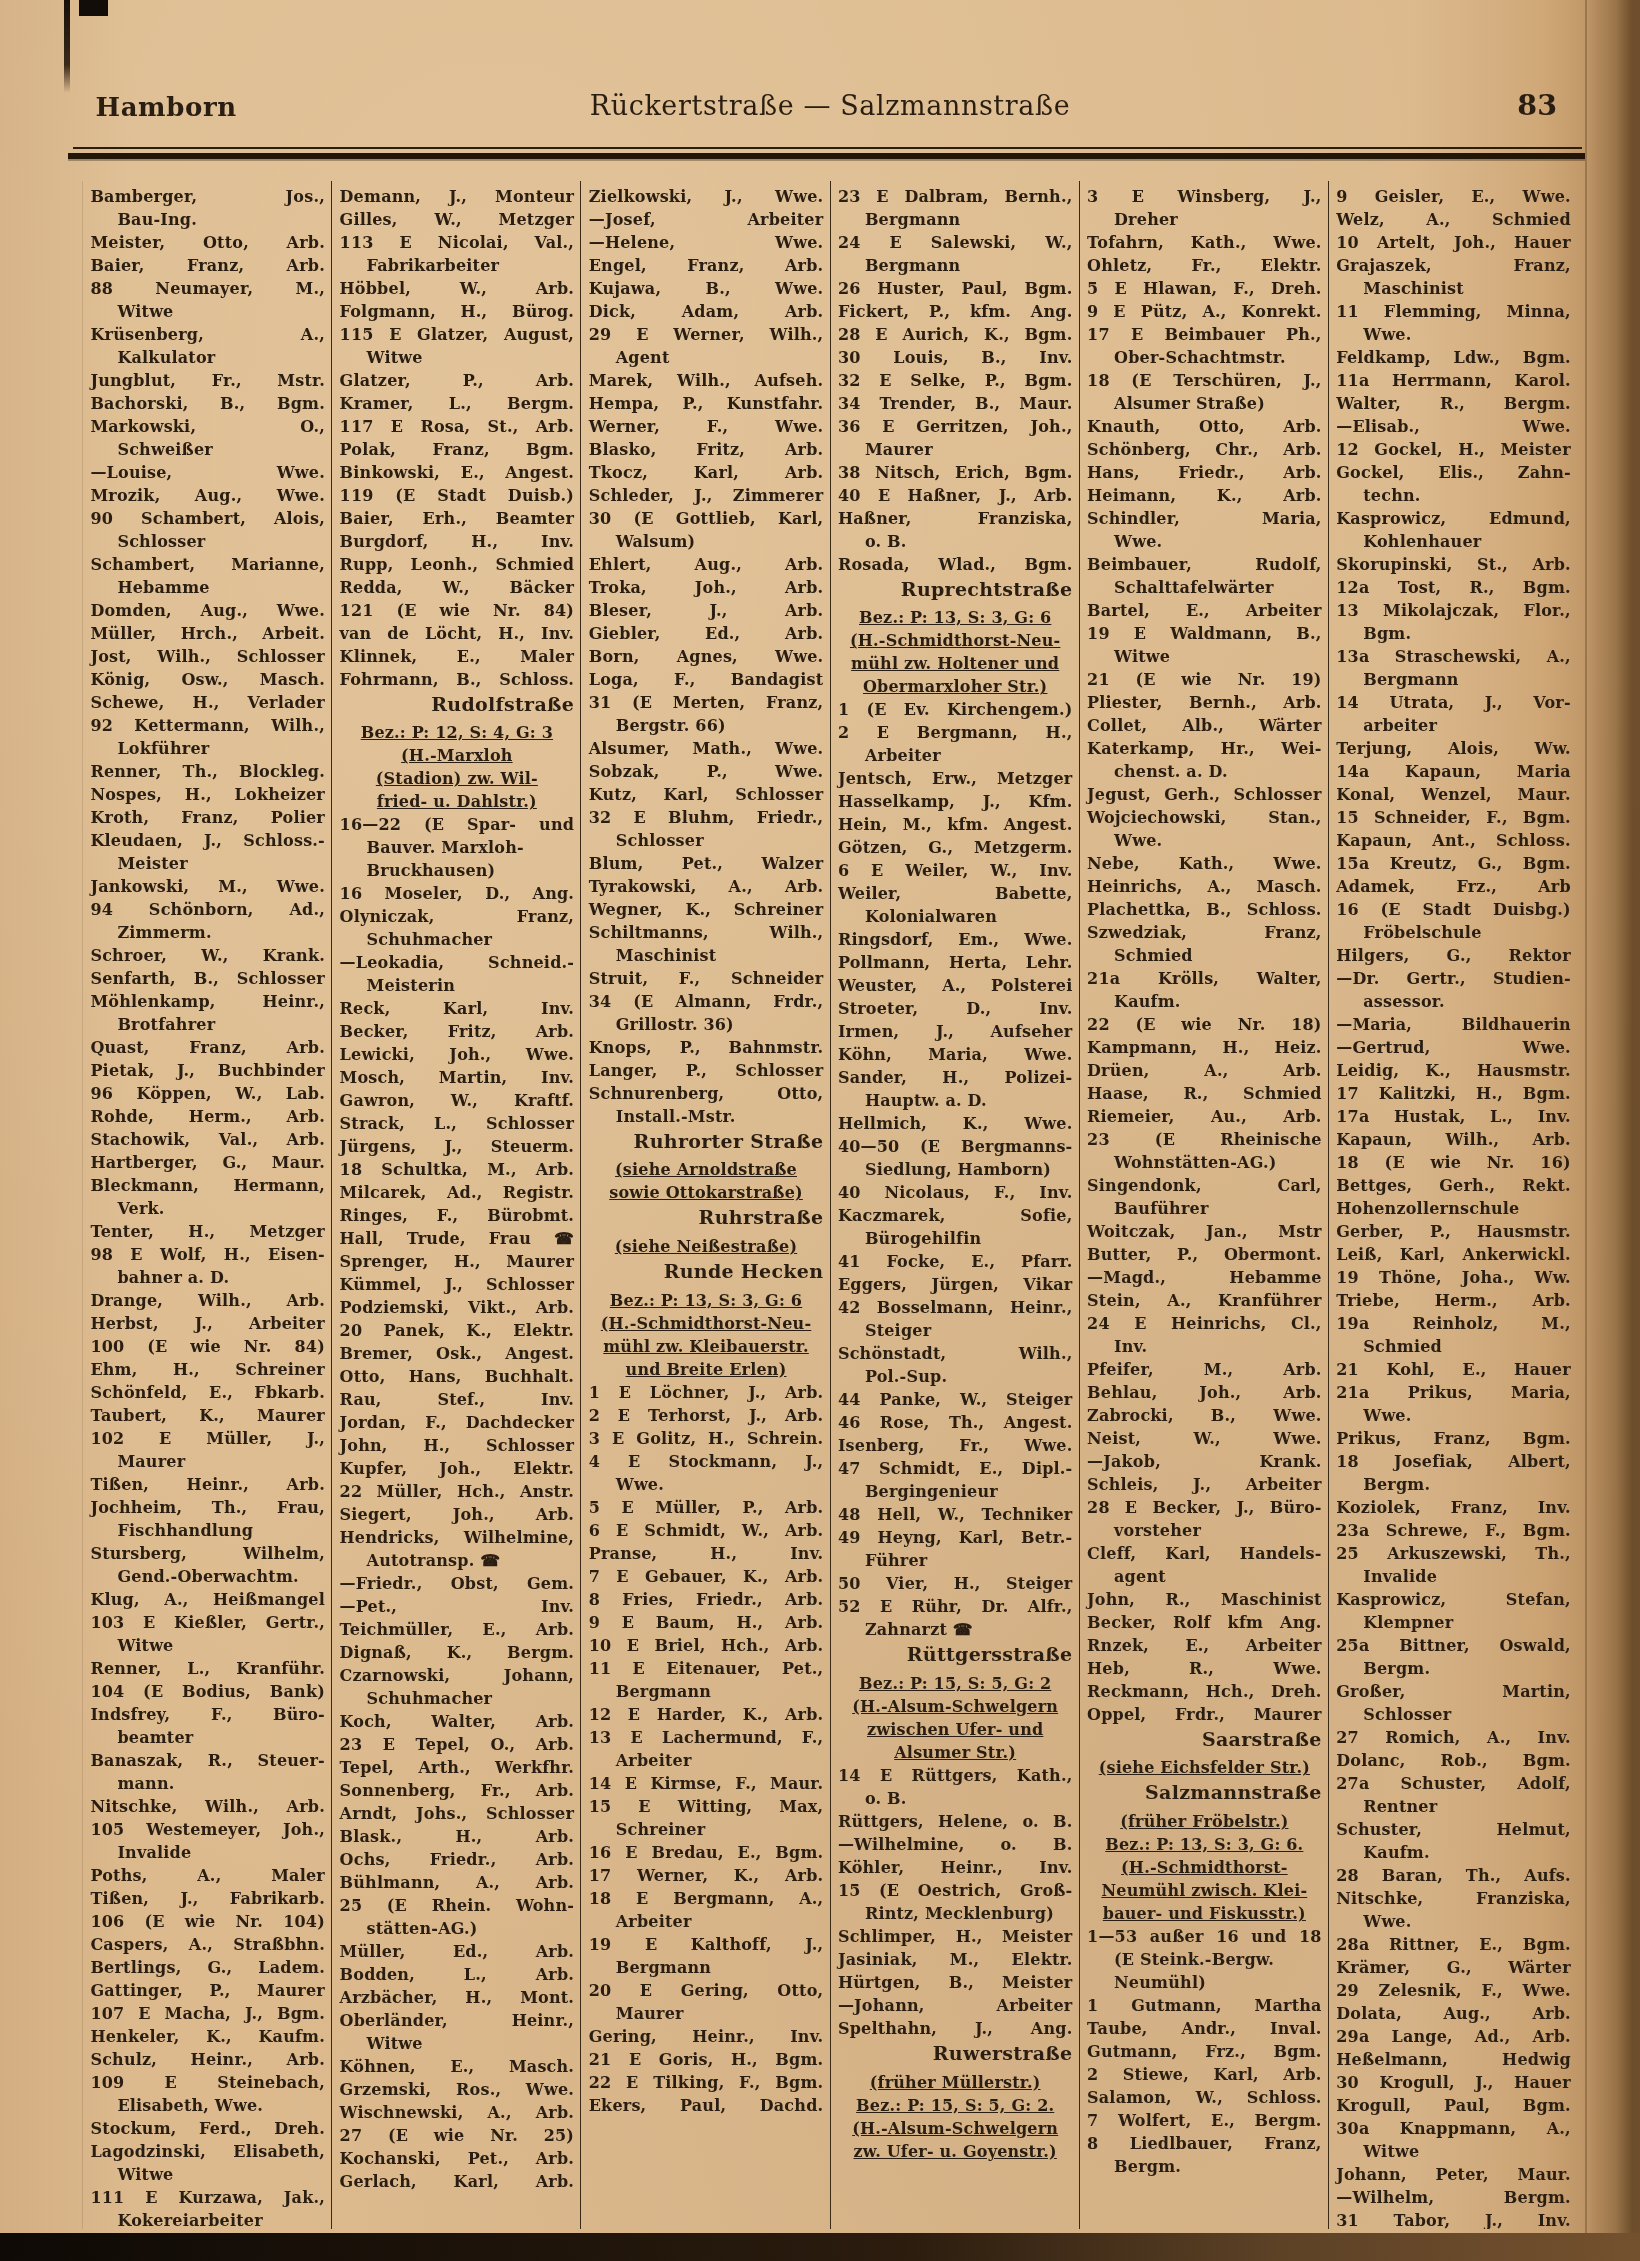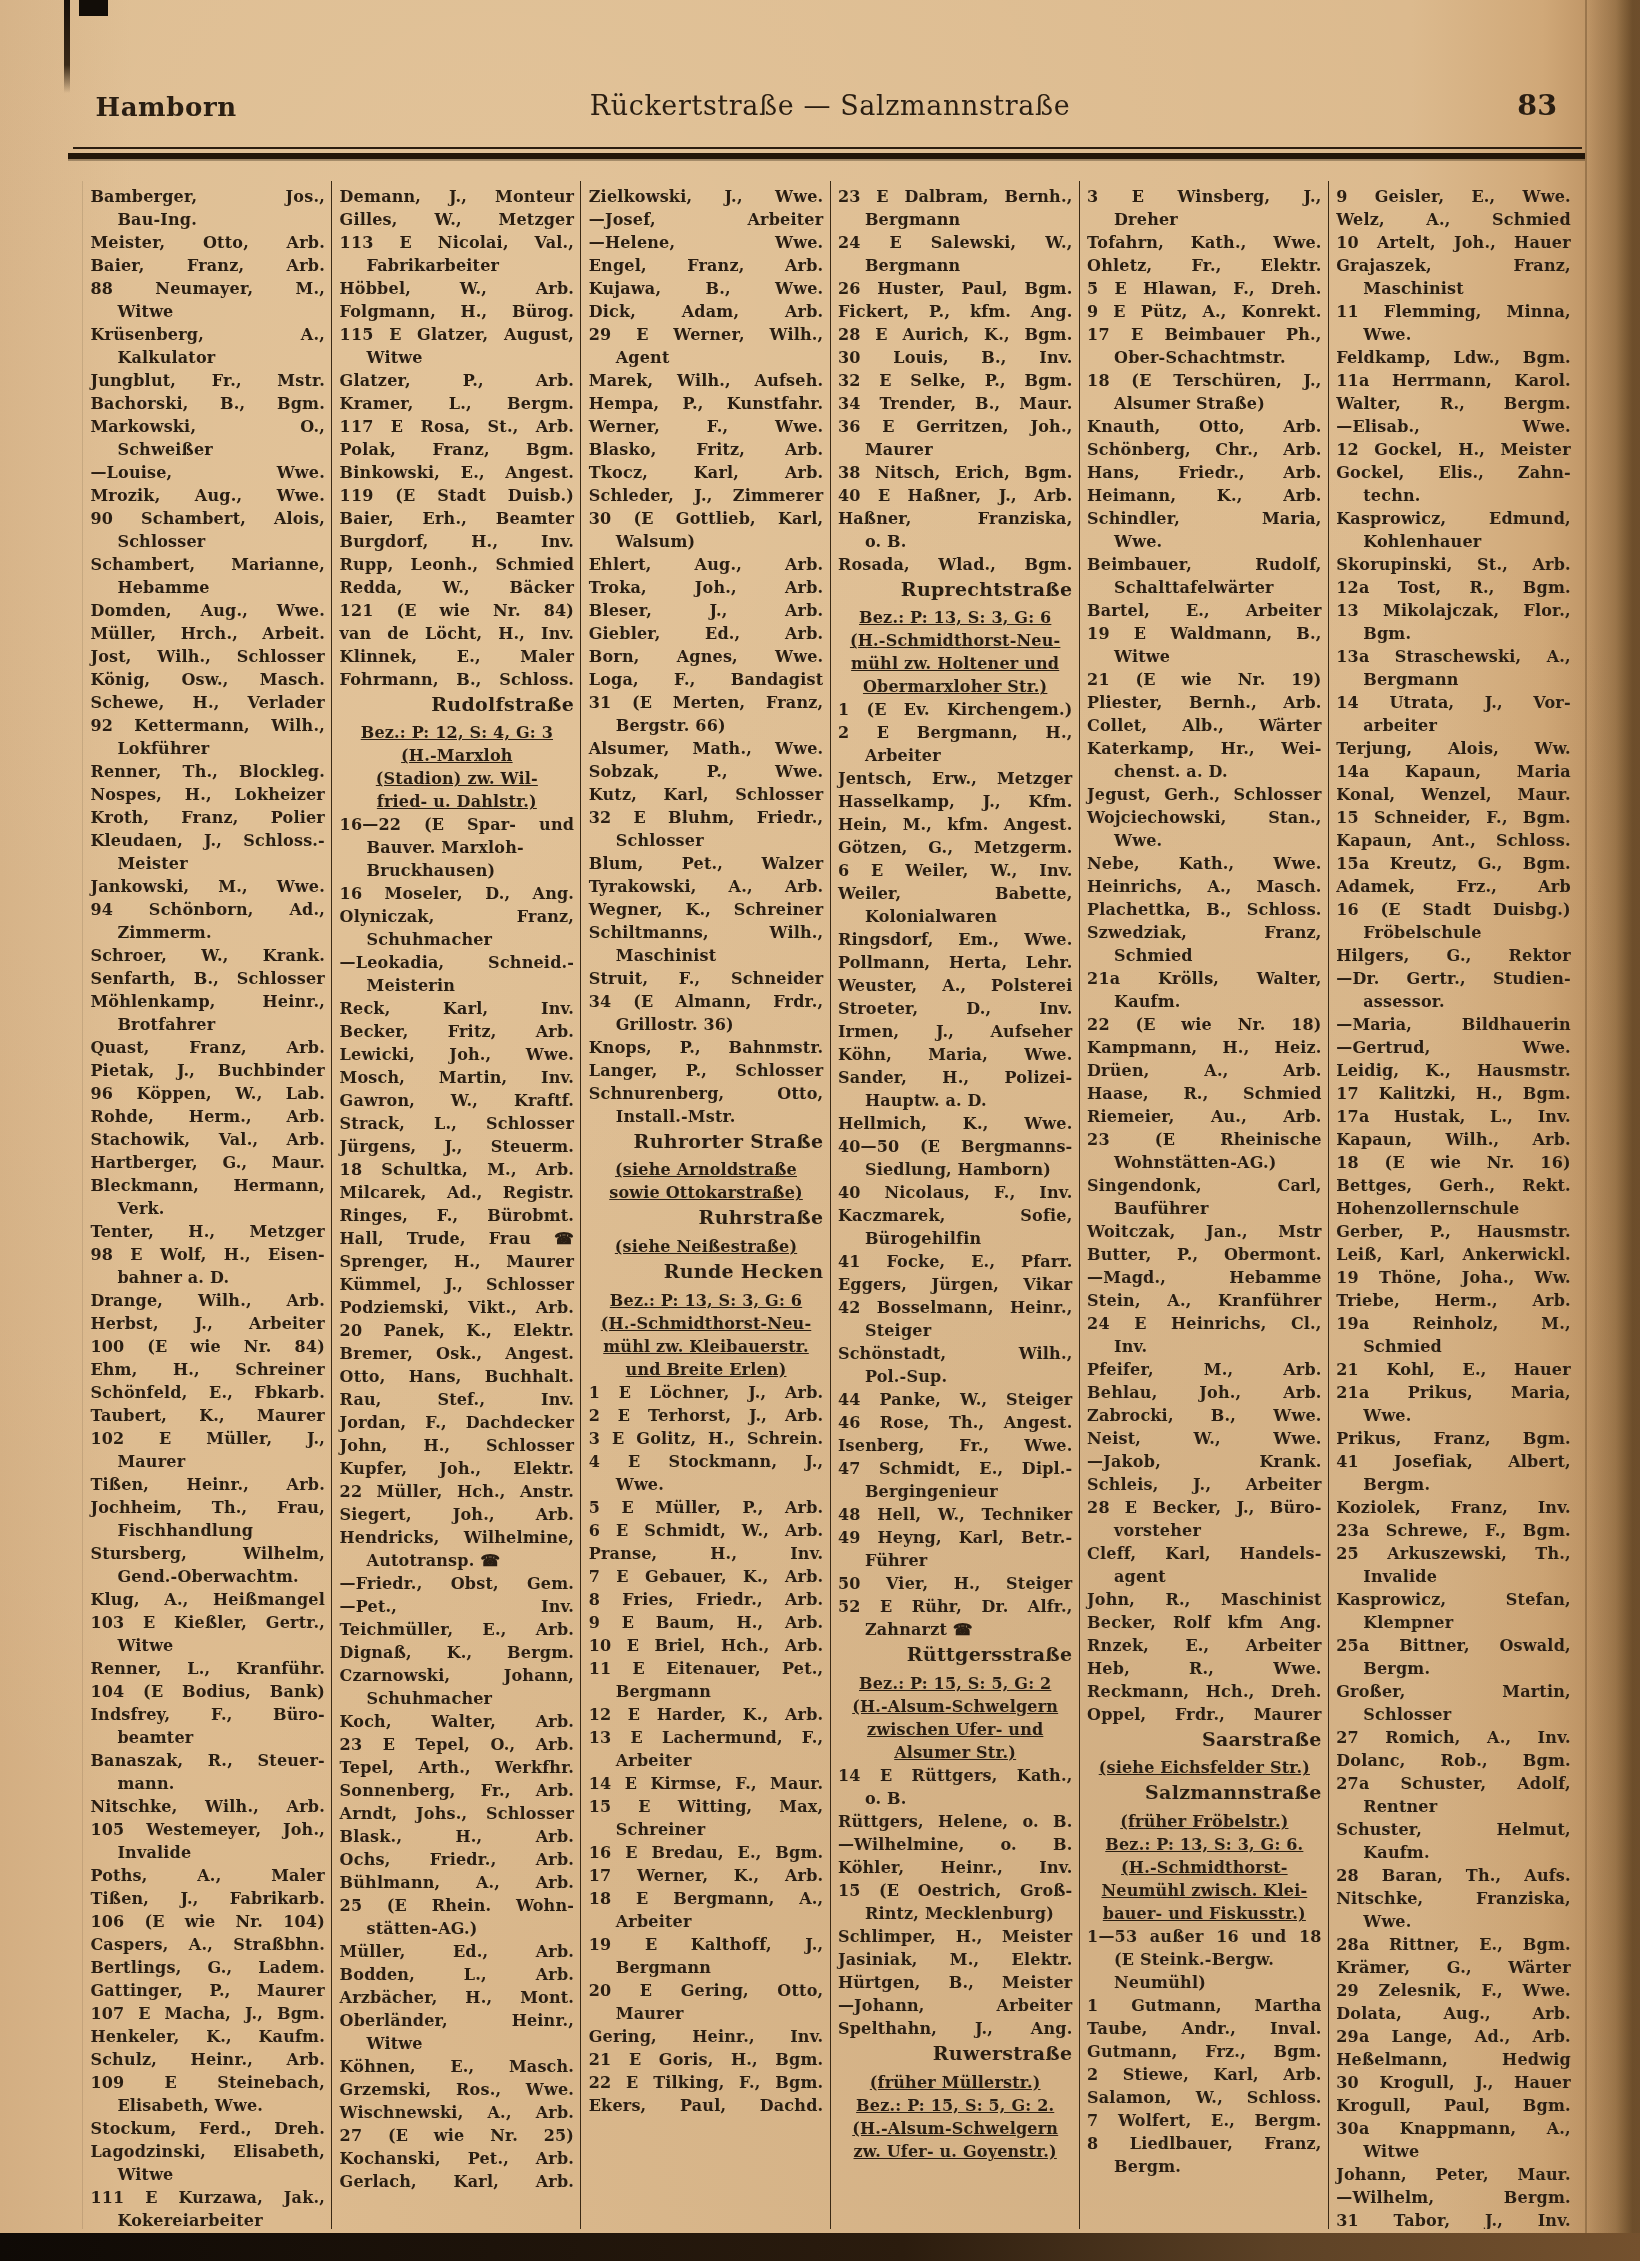--- a/index.html
+++ b/index.html
@@ -559,21 +559,21 @@
         <div class="ln">Gerber, P., Hausmstr.</div>
         <div class="ln">Leiß, Karl, Ankerwickl.</div>
         <div class="ln">19 Thöne, Joha., Ww.</div>
         <div class="ln">Triebe, Herm., Arb.</div>
         <div class="ln">19a Reinholz, M.,</div>
         <div class="ln cont">Schmied</div>
         <div class="ln">21 Kohl, E., Hauer</div>
         <div class="ln">21a Prikus, Maria,</div>
         <div class="ln cont">Wwe.</div>
         <div class="ln">Prikus, Franz, Bgm.</div>
-        <div class="ln">41 Josefiak, Albert,</div>
+        <div class="ln">18 Josefiak, Albert,</div>
         <div class="ln cont">Bergm.</div>
         <div class="ln">Koziolek, Franz, Inv.</div>
         <div class="ln">23a Schrewe, F., Bgm.</div>
         <div class="ln">25 Arkuszewski, Th.,</div>
         <div class="ln cont">Invalide</div>
         <div class="ln">Kasprowicz, Stefan,</div>
         <div class="ln cont">Klempner</div>
         <div class="ln">25a Bittner, Oswald,</div>
         <div class="ln cont">Bergm.</div>
         <div class="ln">Großer, Martin,</div>

